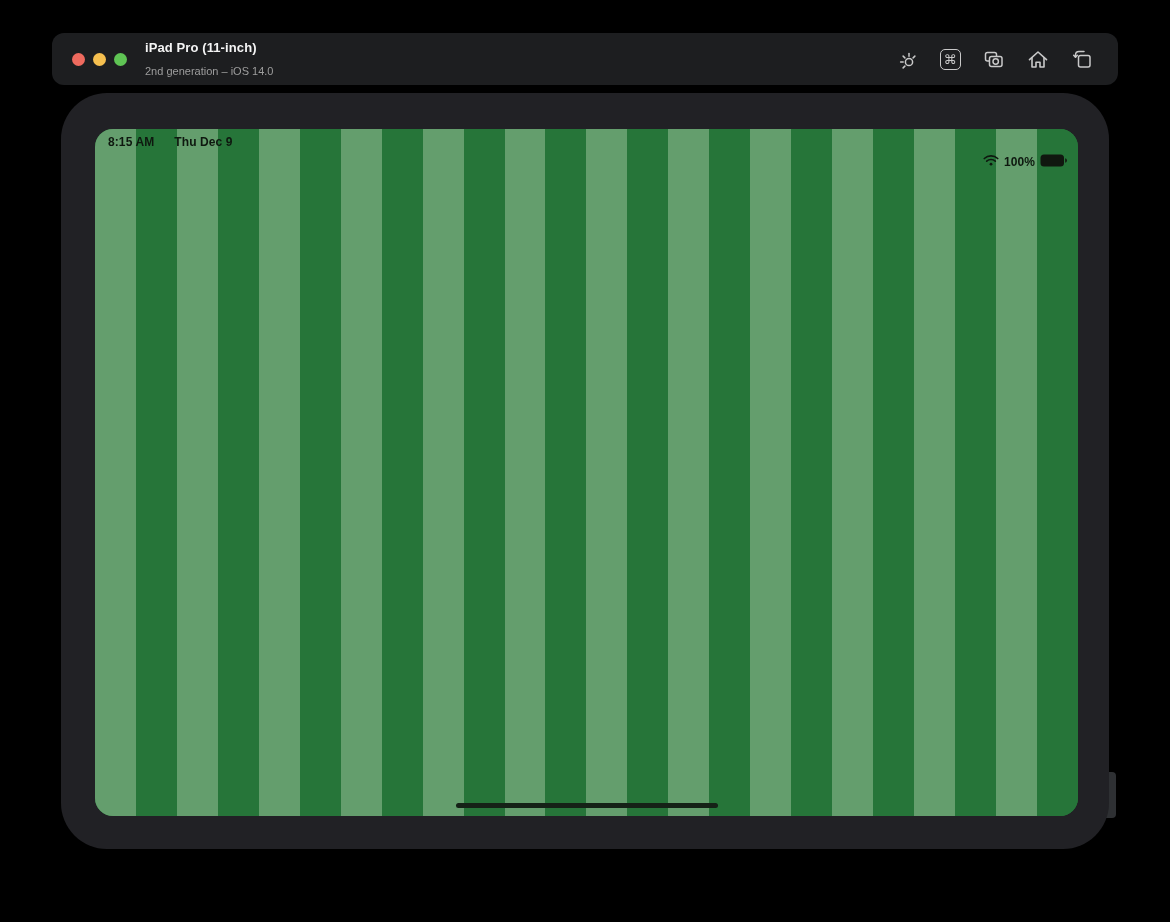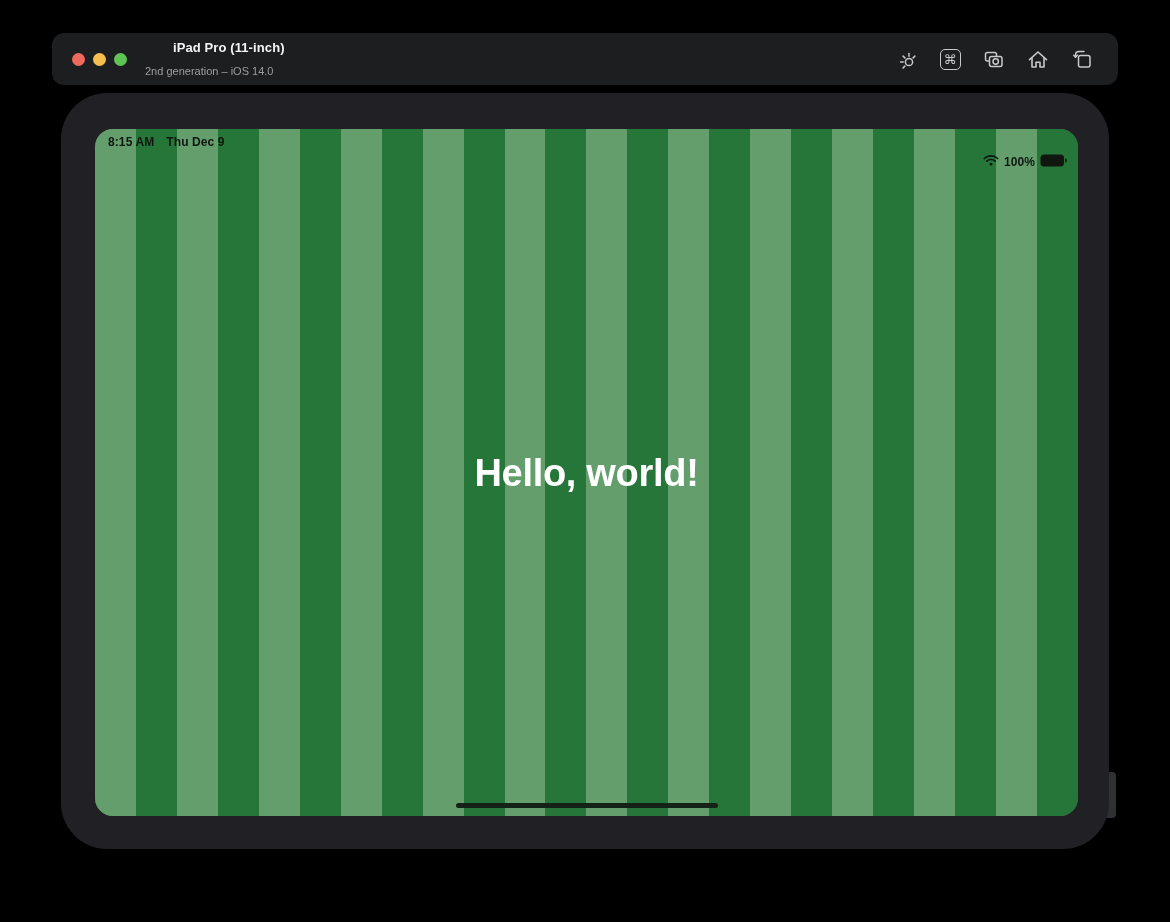--- a/index.html
+++ b/index.html
@@ -8,21 +8,21 @@
     font-family:"Liberation Sans", sans-serif;
   }
   
   .titlebar{
     position:absolute;left:52px;top:33px;width:1066px;height:52px;
     background:#1d1e20;border-radius:12px;display:flex;align-items:center;
   }
   .lights{display:flex;gap:8px;margin-left:20px;}
   .light{width:13px;height:13px;border-radius:50%;}
   .title-block{margin-left:18px;display:flex;flex-direction:column;justify-content:center;}
-  .win-title{font-size:13px;font-weight:700;color:#f4f4f4;line-height:15px;letter-spacing:.1px;margin-left:28px;}
+  .win-title{font-size:13px;font-weight:700;color:#f4f4f4;line-height:15px;letter-spacing:.1px;}
   .win-sub{font-size:11px;color:#9d9d9d;line-height:13px;margin-top:10px;}
   .toolbar{position:absolute;right:24px;top:0;height:52px;display:flex;align-items:center;gap:20px;}
   .tool{width:24px;height:24px;display:flex;align-items:center;justify-content:center;cursor:pointer;}
   .tool svg{display:block;}
   .cmd-box{
     width:19px;height:19px;border:1.5px solid #c9c9c9;border-radius:5px;
     display:flex;align-items:center;justify-content:center;
     color:#c9c9c9;font-size:13px;line-height:1;font-family:"DejaVu Sans", sans-serif;
   }
   
@@ -39,21 +39,21 @@
     border-radius:18px;overflow:hidden;background:#2a7a3c;
   }
   .stripes{position:absolute;top:0;left:0;right:0;bottom:0;display:flex;}
   .stripe{flex:1;}
   .status-bar{
     position:absolute;top:3px;left:0;right:0;height:20px;
     display:flex;align-items:center;justify-content:space-between;
     padding:0 10px 0 13px;
     font-size:12px;font-weight:700;color:#0e180f;letter-spacing:.1px;
   }
-  .status-left{display:flex;align-items:center;gap:12px;}
+  .status-left{display:flex;align-items:center;gap:20px;}
   .status-right{display:flex;align-items:center;gap:5px;margin-top:40px;}
   .hello{
     position:absolute;left:0;right:0;top:320px;height:48px;line-height:48px;
     text-align:center;color:#fff;font-size:38px;font-weight:700;letter-spacing:-.3px;
   }
   .home-indicator{
     position:absolute;bottom:8px;left:50%;transform:translateX(-50%);
     width:262px;height:5px;border-radius:3px;background:#152217;
   }
 </style>
@@ -153,16 +153,15 @@
         <span>100%</span>
         <span>
           <svg width="28" height="13" viewBox="0 0 28 13">
             <rect x="0.5" y="0.5" width="23.5" height="12" rx="3.5" fill="#10170f"></rect>
             <path d="M25.2 4.2 a2.4 2.4 0 0 1 0 4.6 z" fill="#10170f"></path>
           </svg>
         </span>
       </div>
     </div>
 
-    <div class="hello">Hello, world!</div>
     <div class="home-indicator"></div>
   </div>
 </div>
 
 </body></html>

